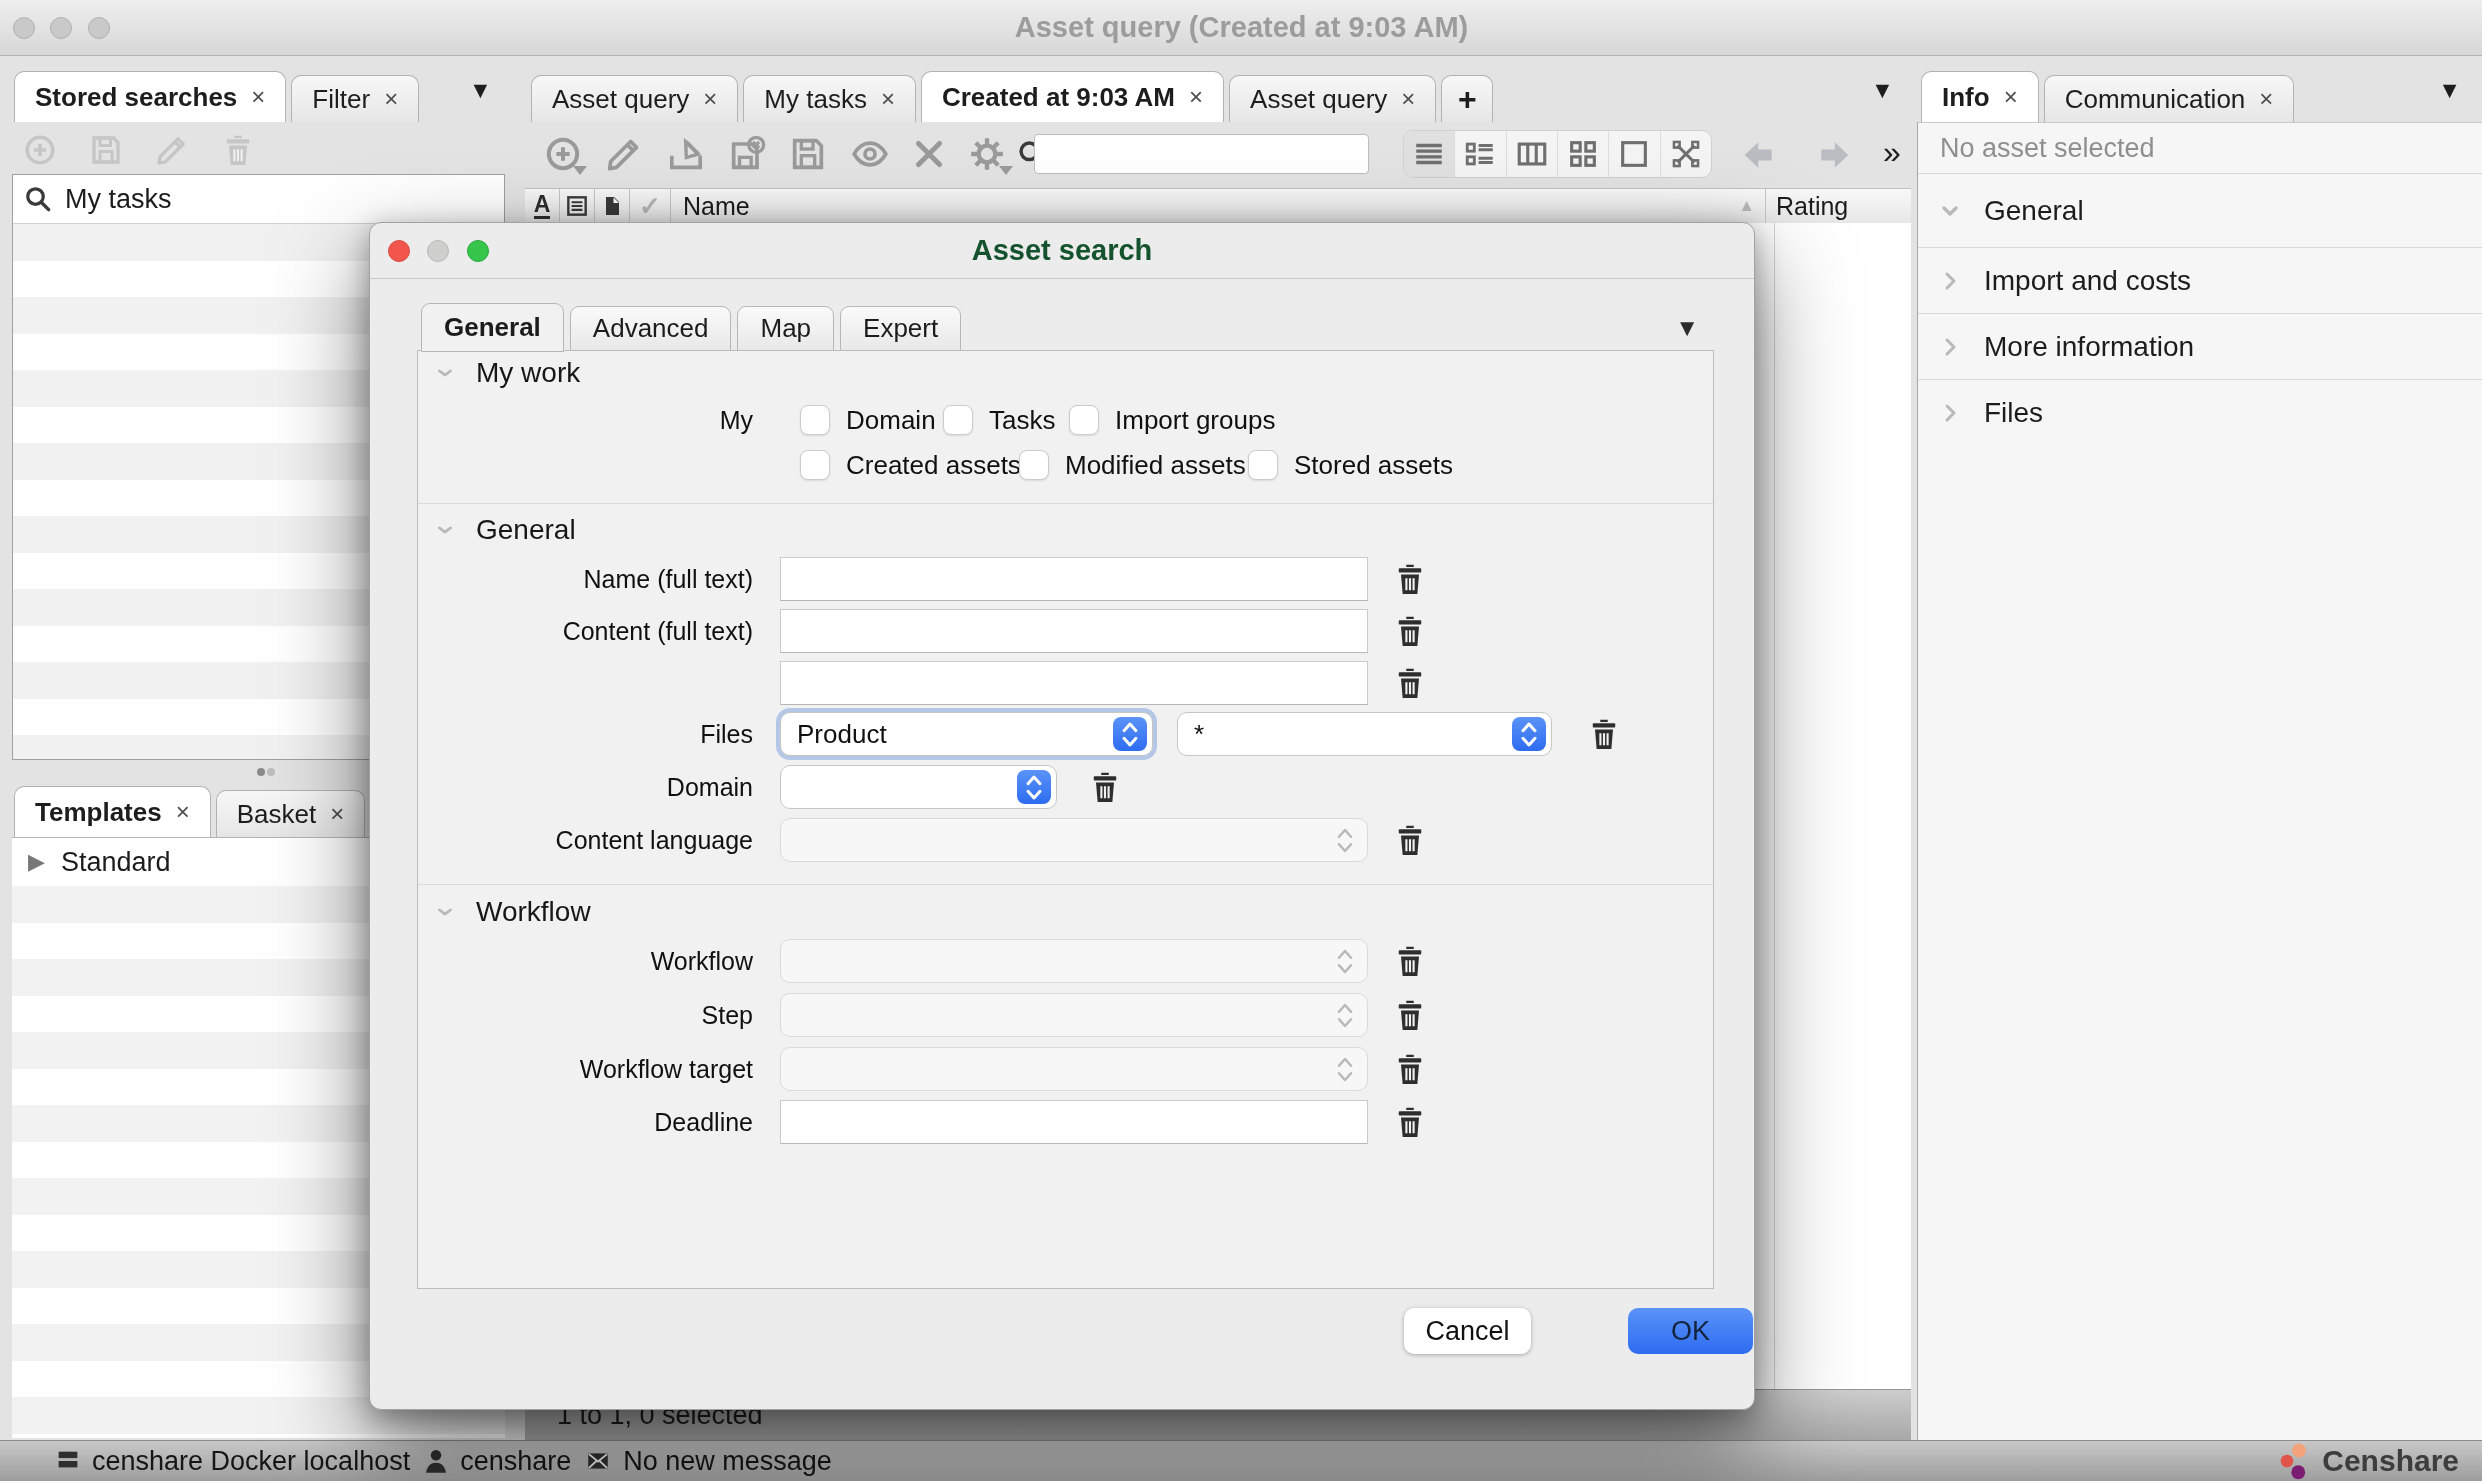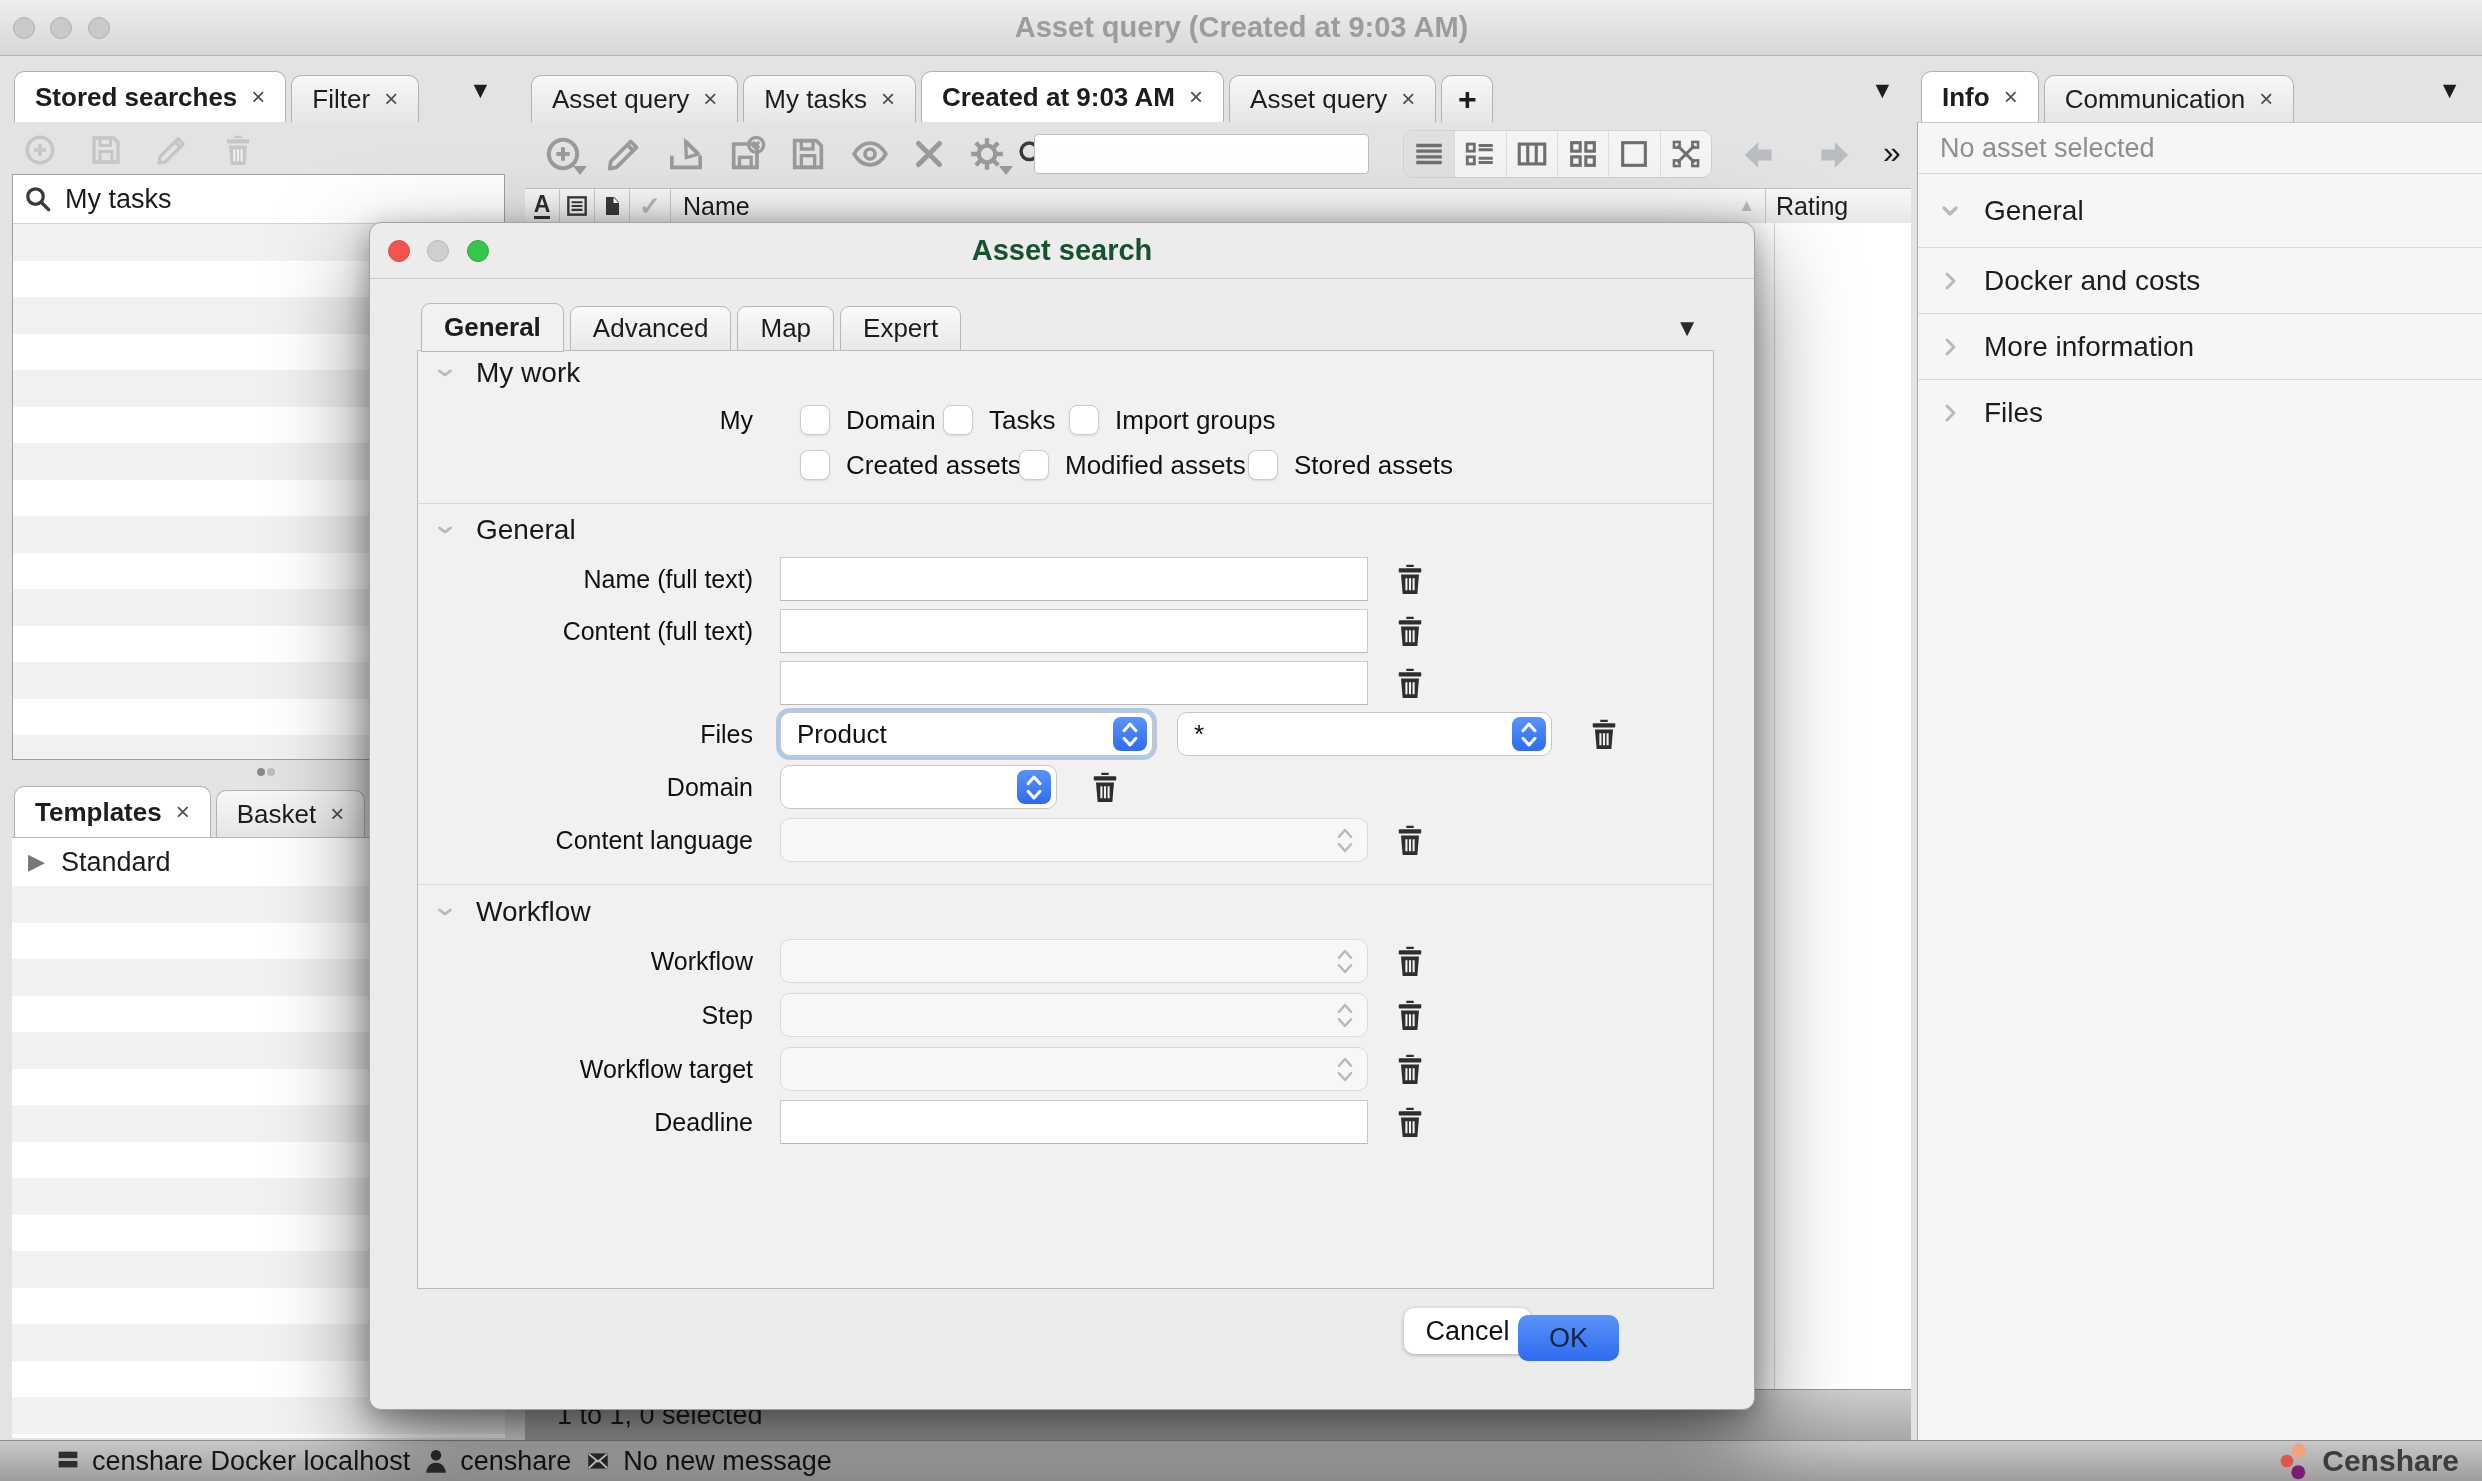--- a/index.html
+++ b/index.html
@@ -121,21 +121,21 @@
            align-items:center;justify-content:center;gap:3px;}
   .stepper.plain{background:transparent;}
   .cbrow{position:absolute;left:0;right:0;height:44px;text-decoration:underline;}
   .cbitem{position:absolute;top:0;height:44px;display:flex;align-items:center;gap:16px;font-size:26px;color:#101010;}
   .cb{width:30px;height:30px;border-radius:8px;background:#fff;border:1px solid #cccccc;box-sizing:border-box;
       box-shadow:0 1px 2px rgba(0,0,0,.10);}
   .trash{position:absolute;top:4px;width:36px;height:36px;}
   .btn{position:absolute;top:1085px;height:46px;border-radius:10px;display:flex;align-items:center;
        justify-content:center;font-size:27px;}
   .btn.cancel{left:1034px;width:127px;background:#ffffff;color:#111;box-shadow:0 1px 4px rgba(0,0,0,.3);}
-  .btn.ok{left:1148px;width:101px;background:linear-gradient(var(--ok_top),var(--ok_bottom));color:#13233d;margin-top:7px;}
+  .btn.ok{left:1258px;width:125px;background:linear-gradient(var(--ok_top),var(--ok_bottom));color:#13233d;}
   
   svg.ic{display:block;}
   .s-grey{stroke:#9a9a9a;}
   .s-dim{stroke:#c6c6c6;}    .f-dim{fill:#c6c6c6;}
   .s-dark{stroke:#3a3a3a;}   .f-dark{fill:#3a3a3a;}
   .s-mid{stroke:#6f6f6f;}
   .s-light{stroke:#b9b9b9;}
   .s-white{stroke:#ffffff;}
   .f-arrow{fill:#b9bcc0;}
   .f-ink{fill:#2e2e2e;}
@@ -491,21 +491,21 @@
       <div class="rp-row tall">
         <svg class="ic s-light" width="24" height="24" viewBox="0 0 24 24">
             <use href="#i-chdown"></use>
           </svg>
         <span>General</span>
       </div>
       <div class="rp-row">
         <svg class="ic s-light" width="24" height="24" viewBox="0 0 24 24">
             <use href="#i-chright"></use>
           </svg>
-        <span>Docker and costs</span>
+        <span>Import and costs</span>
       </div>
       <div class="rp-row">
         <svg class="ic s-light" width="24" height="24" viewBox="0 0 24 24">
             <use href="#i-chright"></use>
           </svg>
         <span>More information</span>
       </div>
       <div class="rp-row last">
         <svg class="ic s-light" width="24" height="24" viewBox="0 0 24 24">
             <use href="#i-chright"></use>

